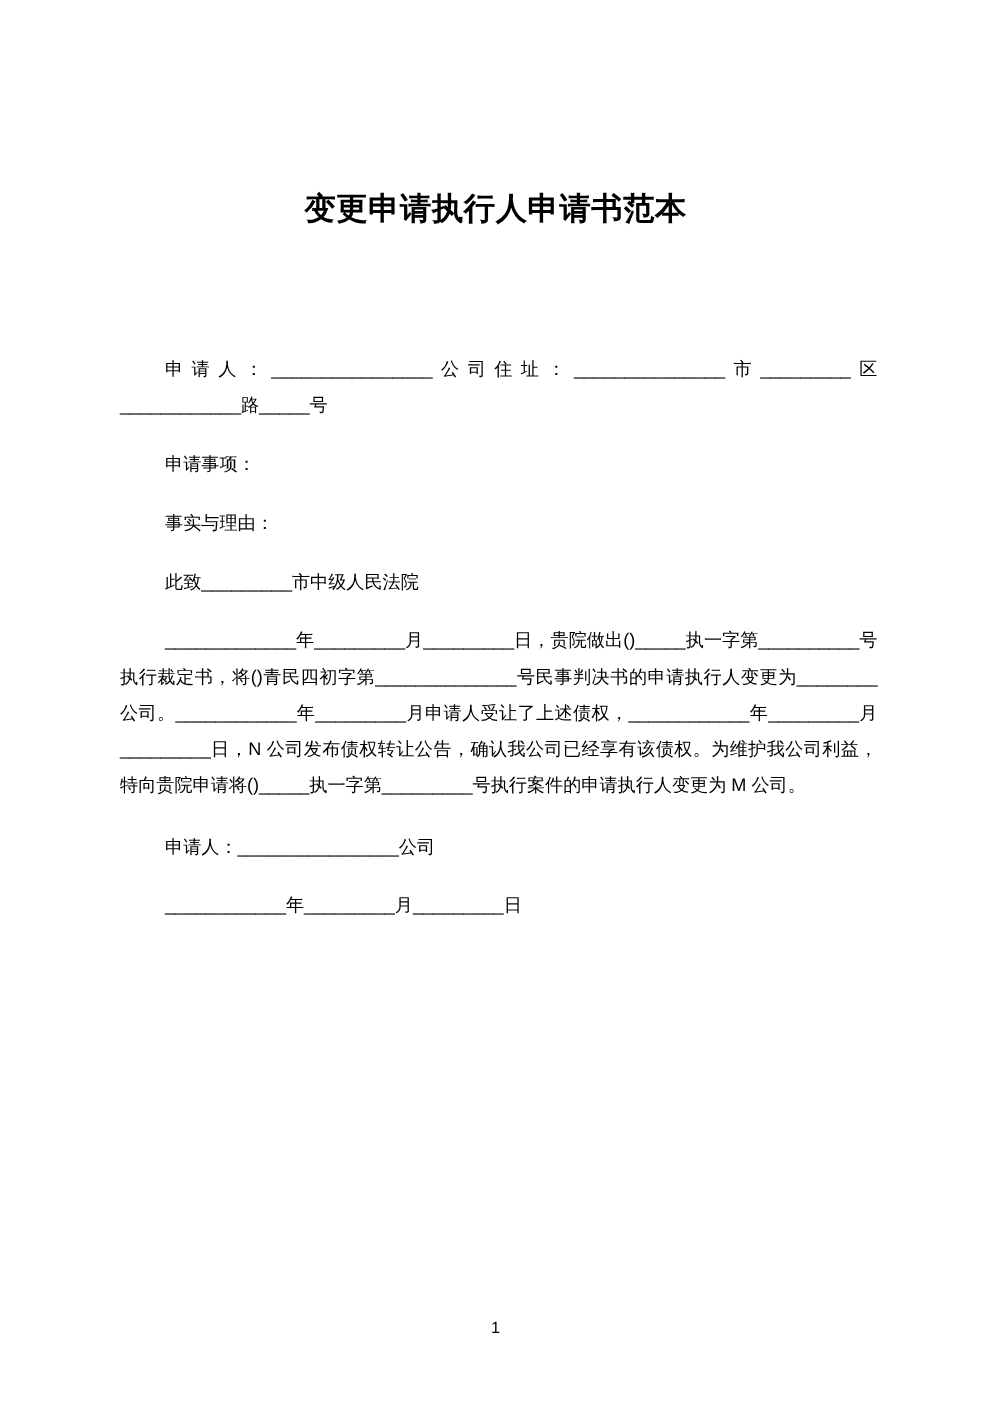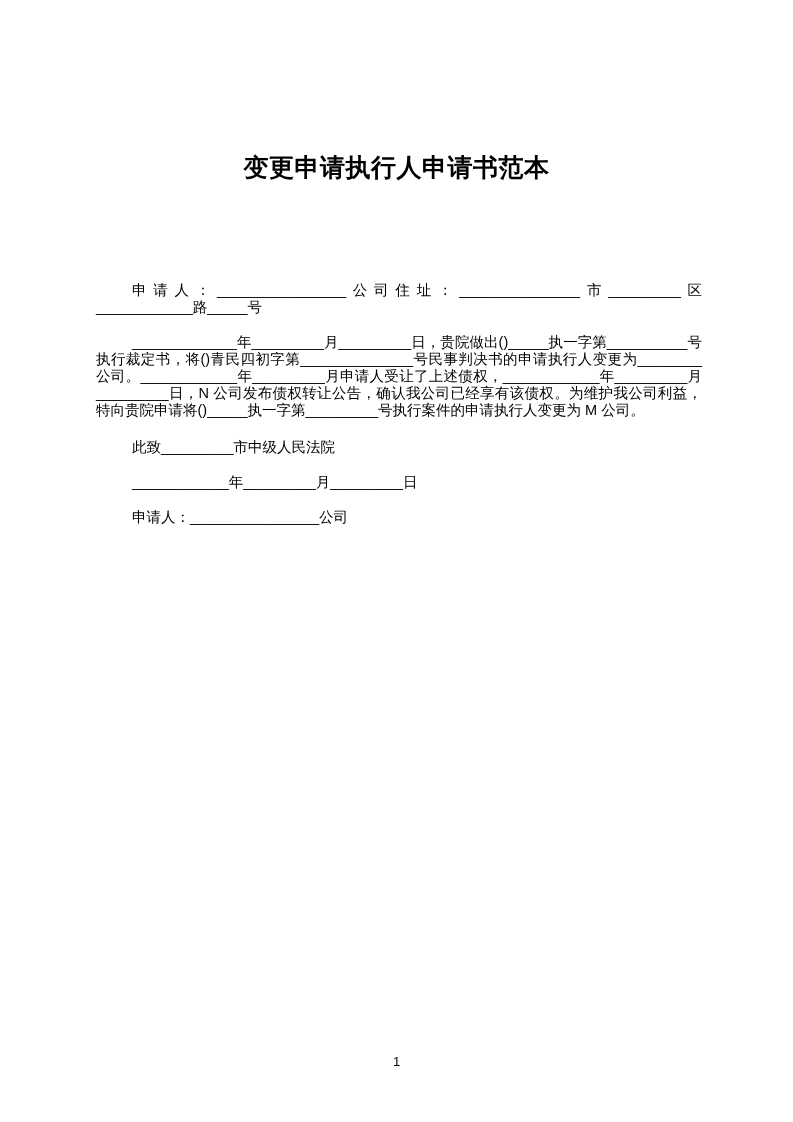--- a/index.html
+++ b/index.html
@@ -33,21 +33,21 @@
     line-height: 34px;
   }
   .body-block {
     position: absolute;
     top: 282px;
     left: 96px;
     width: 606px;
   }
   .para {
     font-size: 14.5px;
-    line-height: 17px;
+    line-height: 29px;
     text-align: justify;
     text-justify: inter-ideograph;
     margin: 0 0 18px 0;
     text-indent: 0;
   }
   .para.indent {
     text-indent: 36px;
   }
   .para.block {
     margin-bottom: 20px;
@@ -64,21 +64,23 @@
 </style>
 </head>
 <body>
 
 <div class="page">
 
   <h1 class="doc-title">变更申请执行人申请书范本</h1>
 
   <div class="body-block">
     <p class="para indent">申请人：________________公司住址：_______________市_________区____________路_____号</p>
+    <p class="para indent">申请事项：</p>
+    <p class="para indent">事实与理由：</p>
+    <p class="para indent">此致_________市中级人民法院</p>
     <p class="para indent block">_____________年_________月_________日，贵院做出()_____执一字第__________号执行裁定书，将()青民四初字第______________号民事判决书的申请执行人变更为________公司。____________年_________月申请人受让了上述债权，____________年_________月_________日，N 公司发布债权转让公告，确认我公司已经享有该债权。为维护我公司利益，特向贵院申请将()_____执一字第_________号执行案件的申请执行人变更为 M 公司。</p>
-    <p class="para indent">此致_________市中级人民法院</p>
+    <p class="para indent">申请人：________________公司</p>
     <p class="para indent">____________年_________月_________日</p>
-    <p class="para indent">申请人：________________公司</p>
   </div>
 
   <div class="page-number">1</div>
 
 </div>
 
 </body></html>

